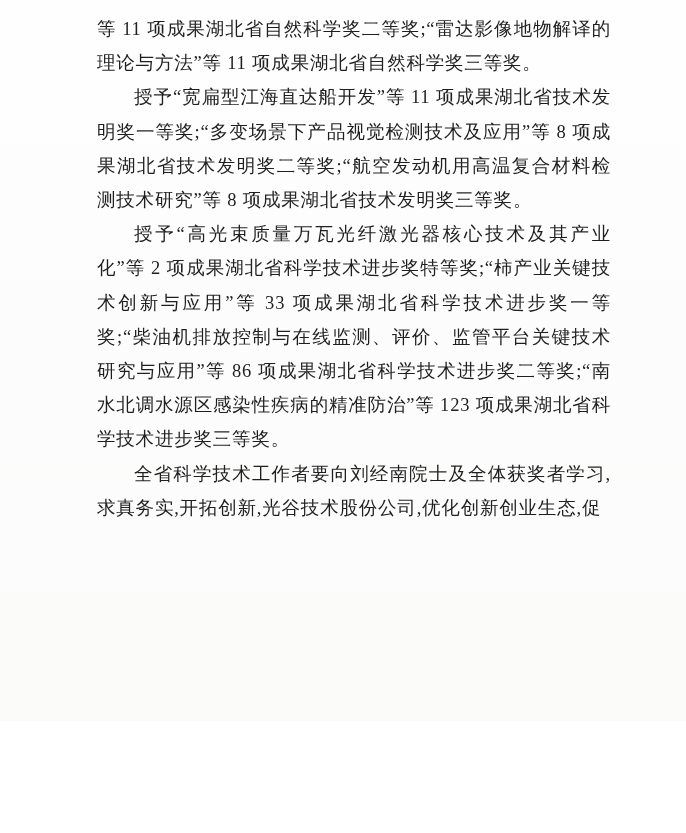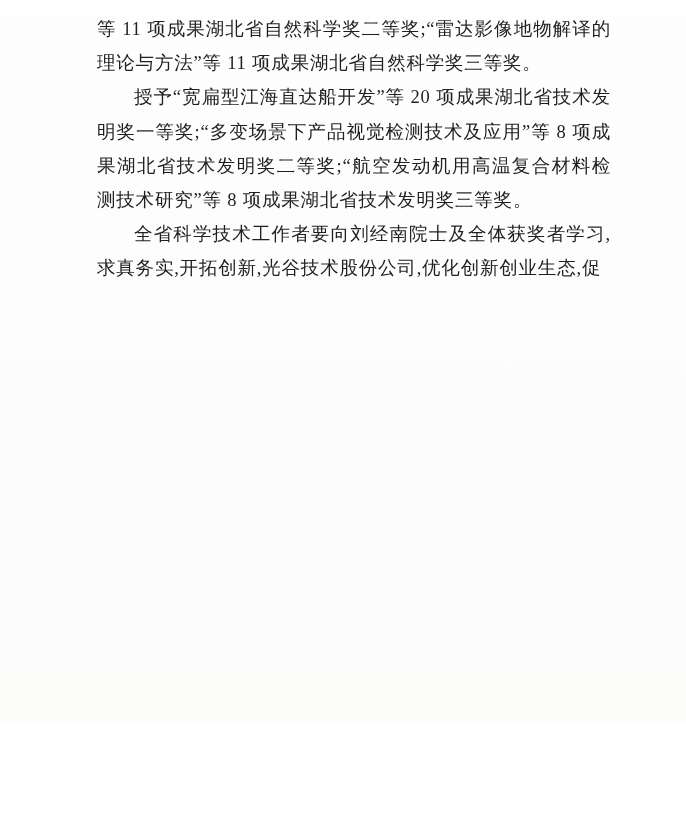--- a/index.html
+++ b/index.html
@@ -56,20 +56,21 @@
     color: #979797;
     letter-spacing: 0.5px;
   }
 </style>
 </head>
 <body>
 
 <div class="page">
   <div class="content">
     <p class="para">等 11 项成果湖北省自然科学奖二等奖;“雷达影像地物解译的理论与方法”等 11 项成果湖北省自然科学奖三等奖。</p>
-    <p class="para indent">授予“宽扁型江海直达船开发”等 20 项成果湖北省技术发明奖一等奖;“多变场景下产品视觉检测技术及应用”等 8 项成果湖北省技术发明奖二等奖;“航空发动机用高温复合材料检测技术研究”等 8 项成果湖北省技术发明奖三等奖。</p>
+    <p class="para indent">授予“宽扁型江海直达船开发”等 11 项成果湖北省技术发明奖一等奖;“多变场景下产品视觉检测技术及应用”等 8 项成果湖北省技术发明奖二等奖;“航空发动机用高温复合材料检测技术研究”等 8 项成果湖北省技术发明奖三等奖。</p>
+    <p class="para indent">授予“高光束质量万瓦光纤激光器核心技术及其产业化”等 2 项成果湖北省科学技术进步奖特等奖;“柿产业关键技术创新与应用”等 33 项成果湖北省科学技术进步奖一等奖;“柴油机排放控制与在线监测、评价、监管平台关键技术研究与应用”等 86 项成果湖北省科学技术进步奖二等奖;“南水北调水源区感染性疾病的精准防治”等 123 项成果湖北省科学技术进步奖三等奖。</p>
     <p class="para indent">全省科学技术工作者要向刘经南院士及全体获奖者学习,求真务实,开拓创新,光谷技术股份公司,优化创新创业生态,促</p>
   </div>
 
   <div class="page-num">— 2 —</div>
 
   <div class="watermark">life.wut.edu.cn</div>
 </div>
 
 </body></html>

